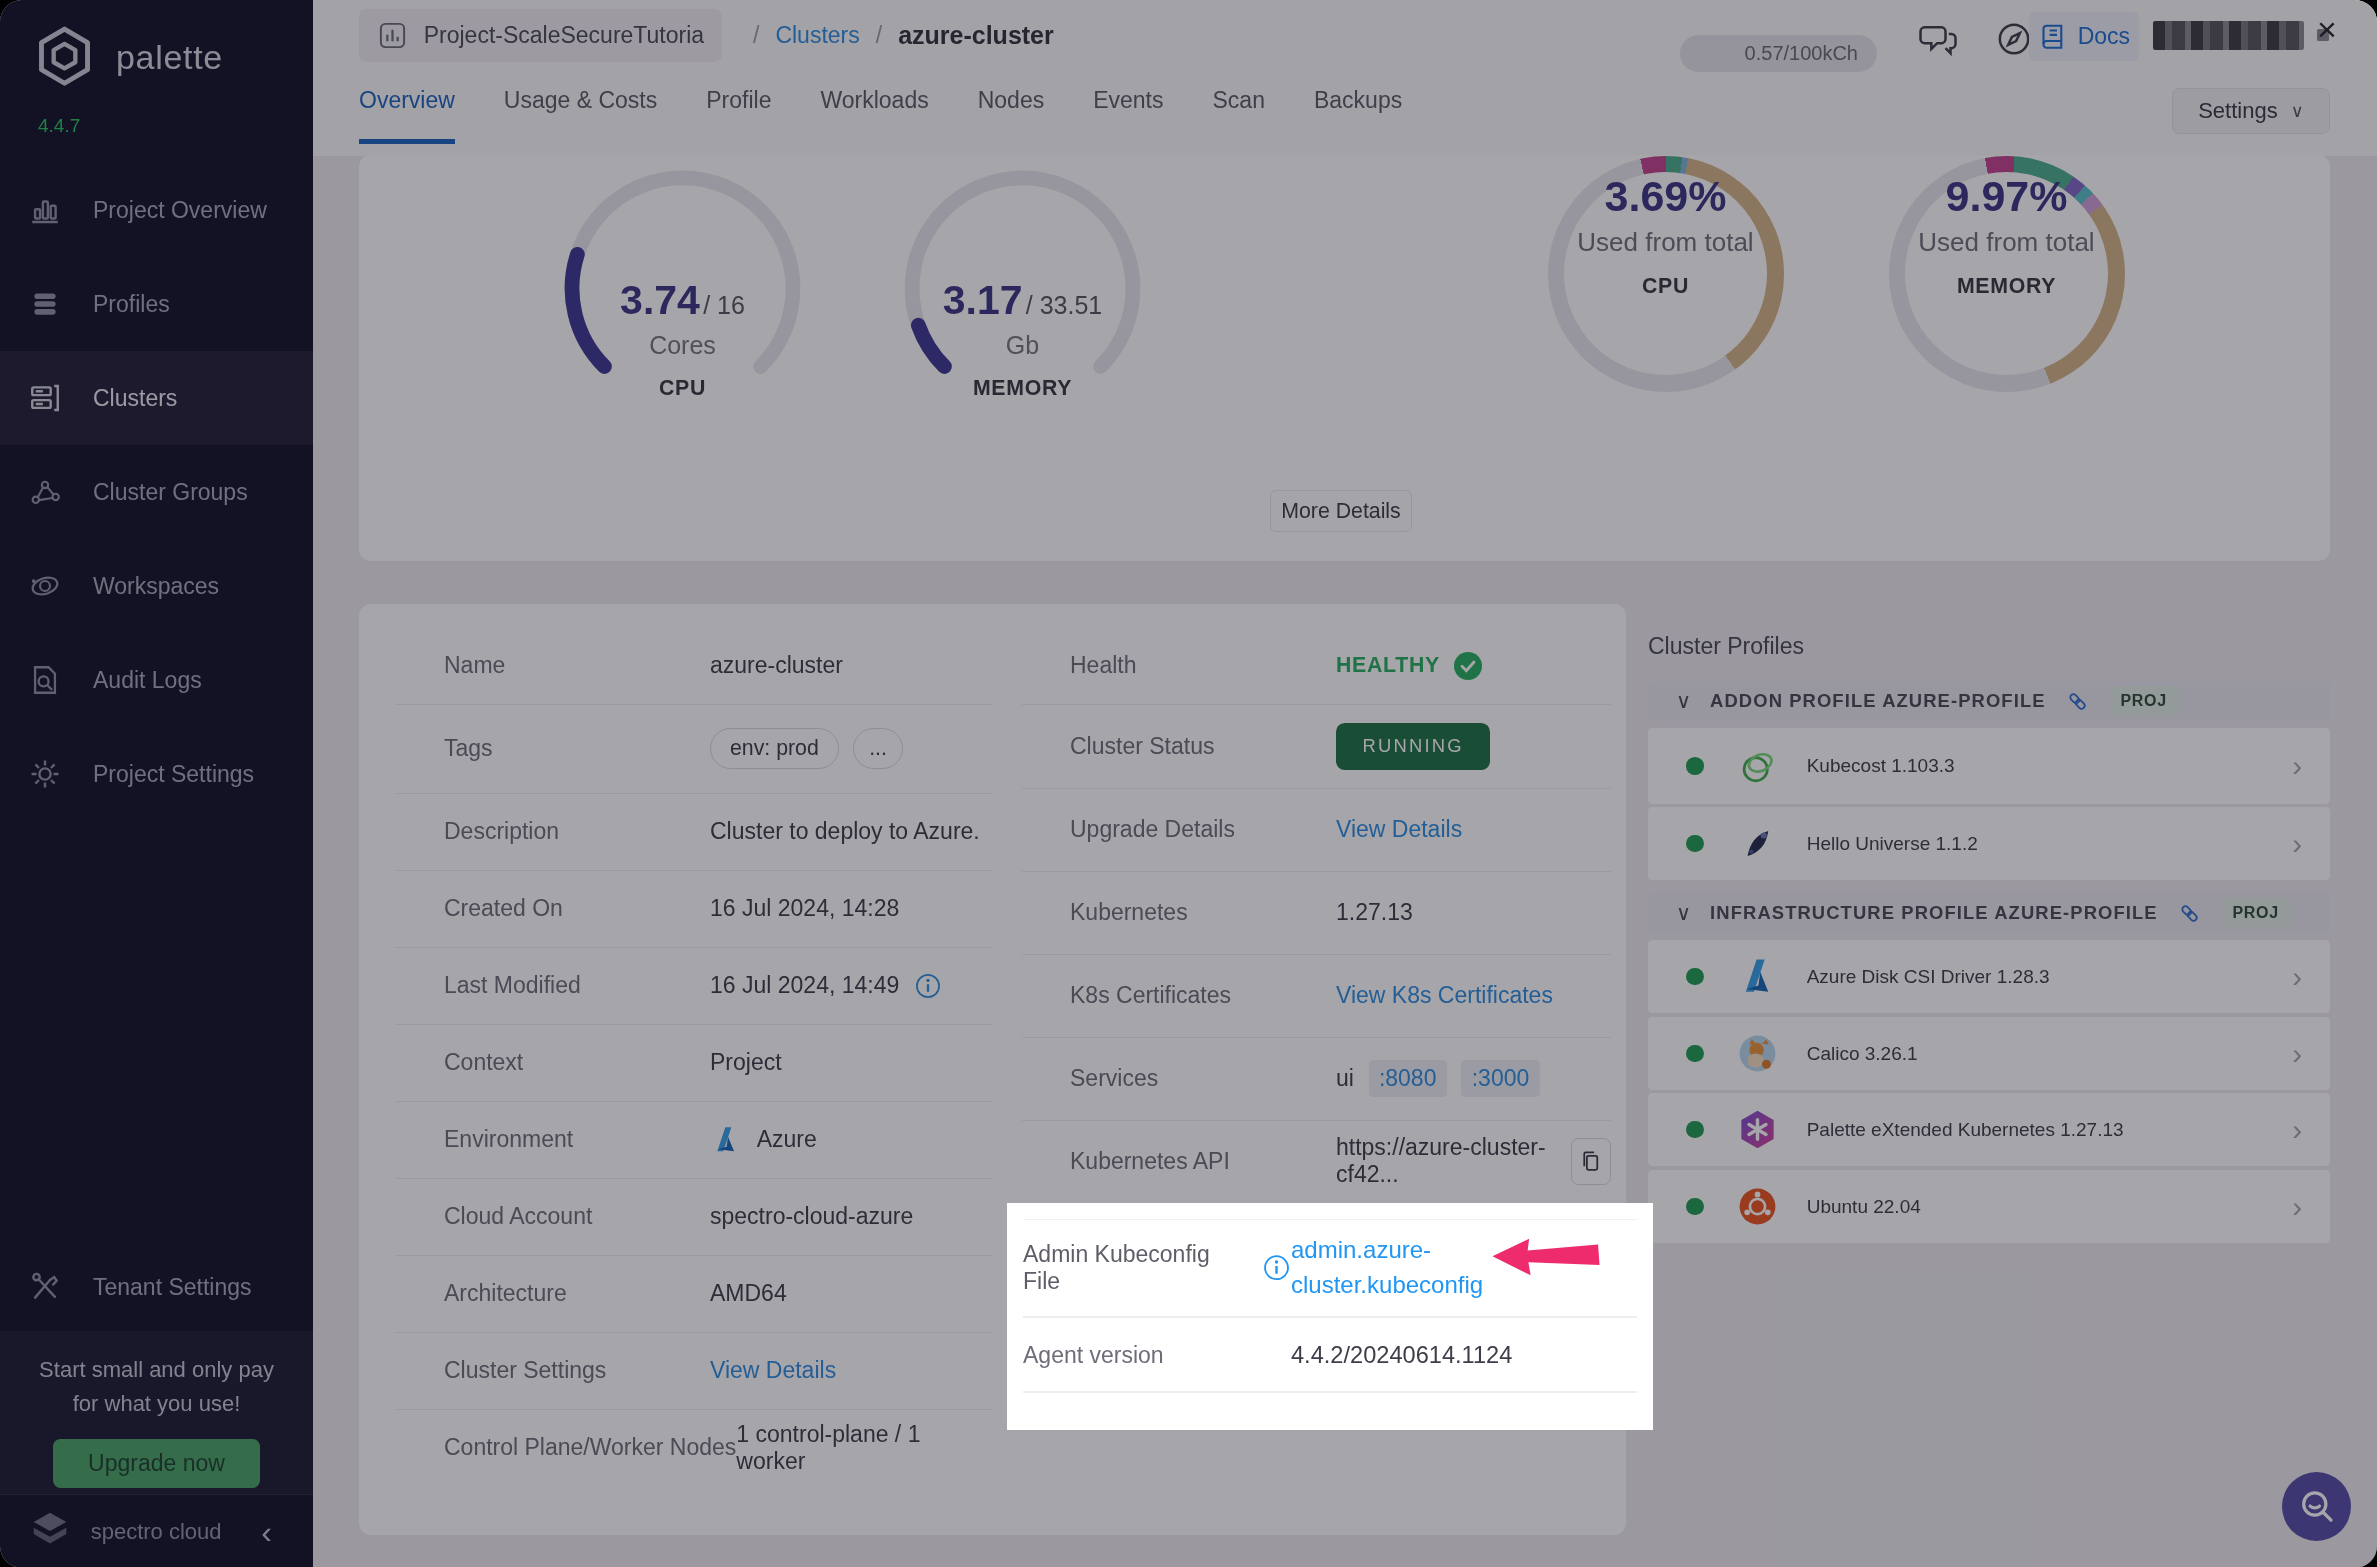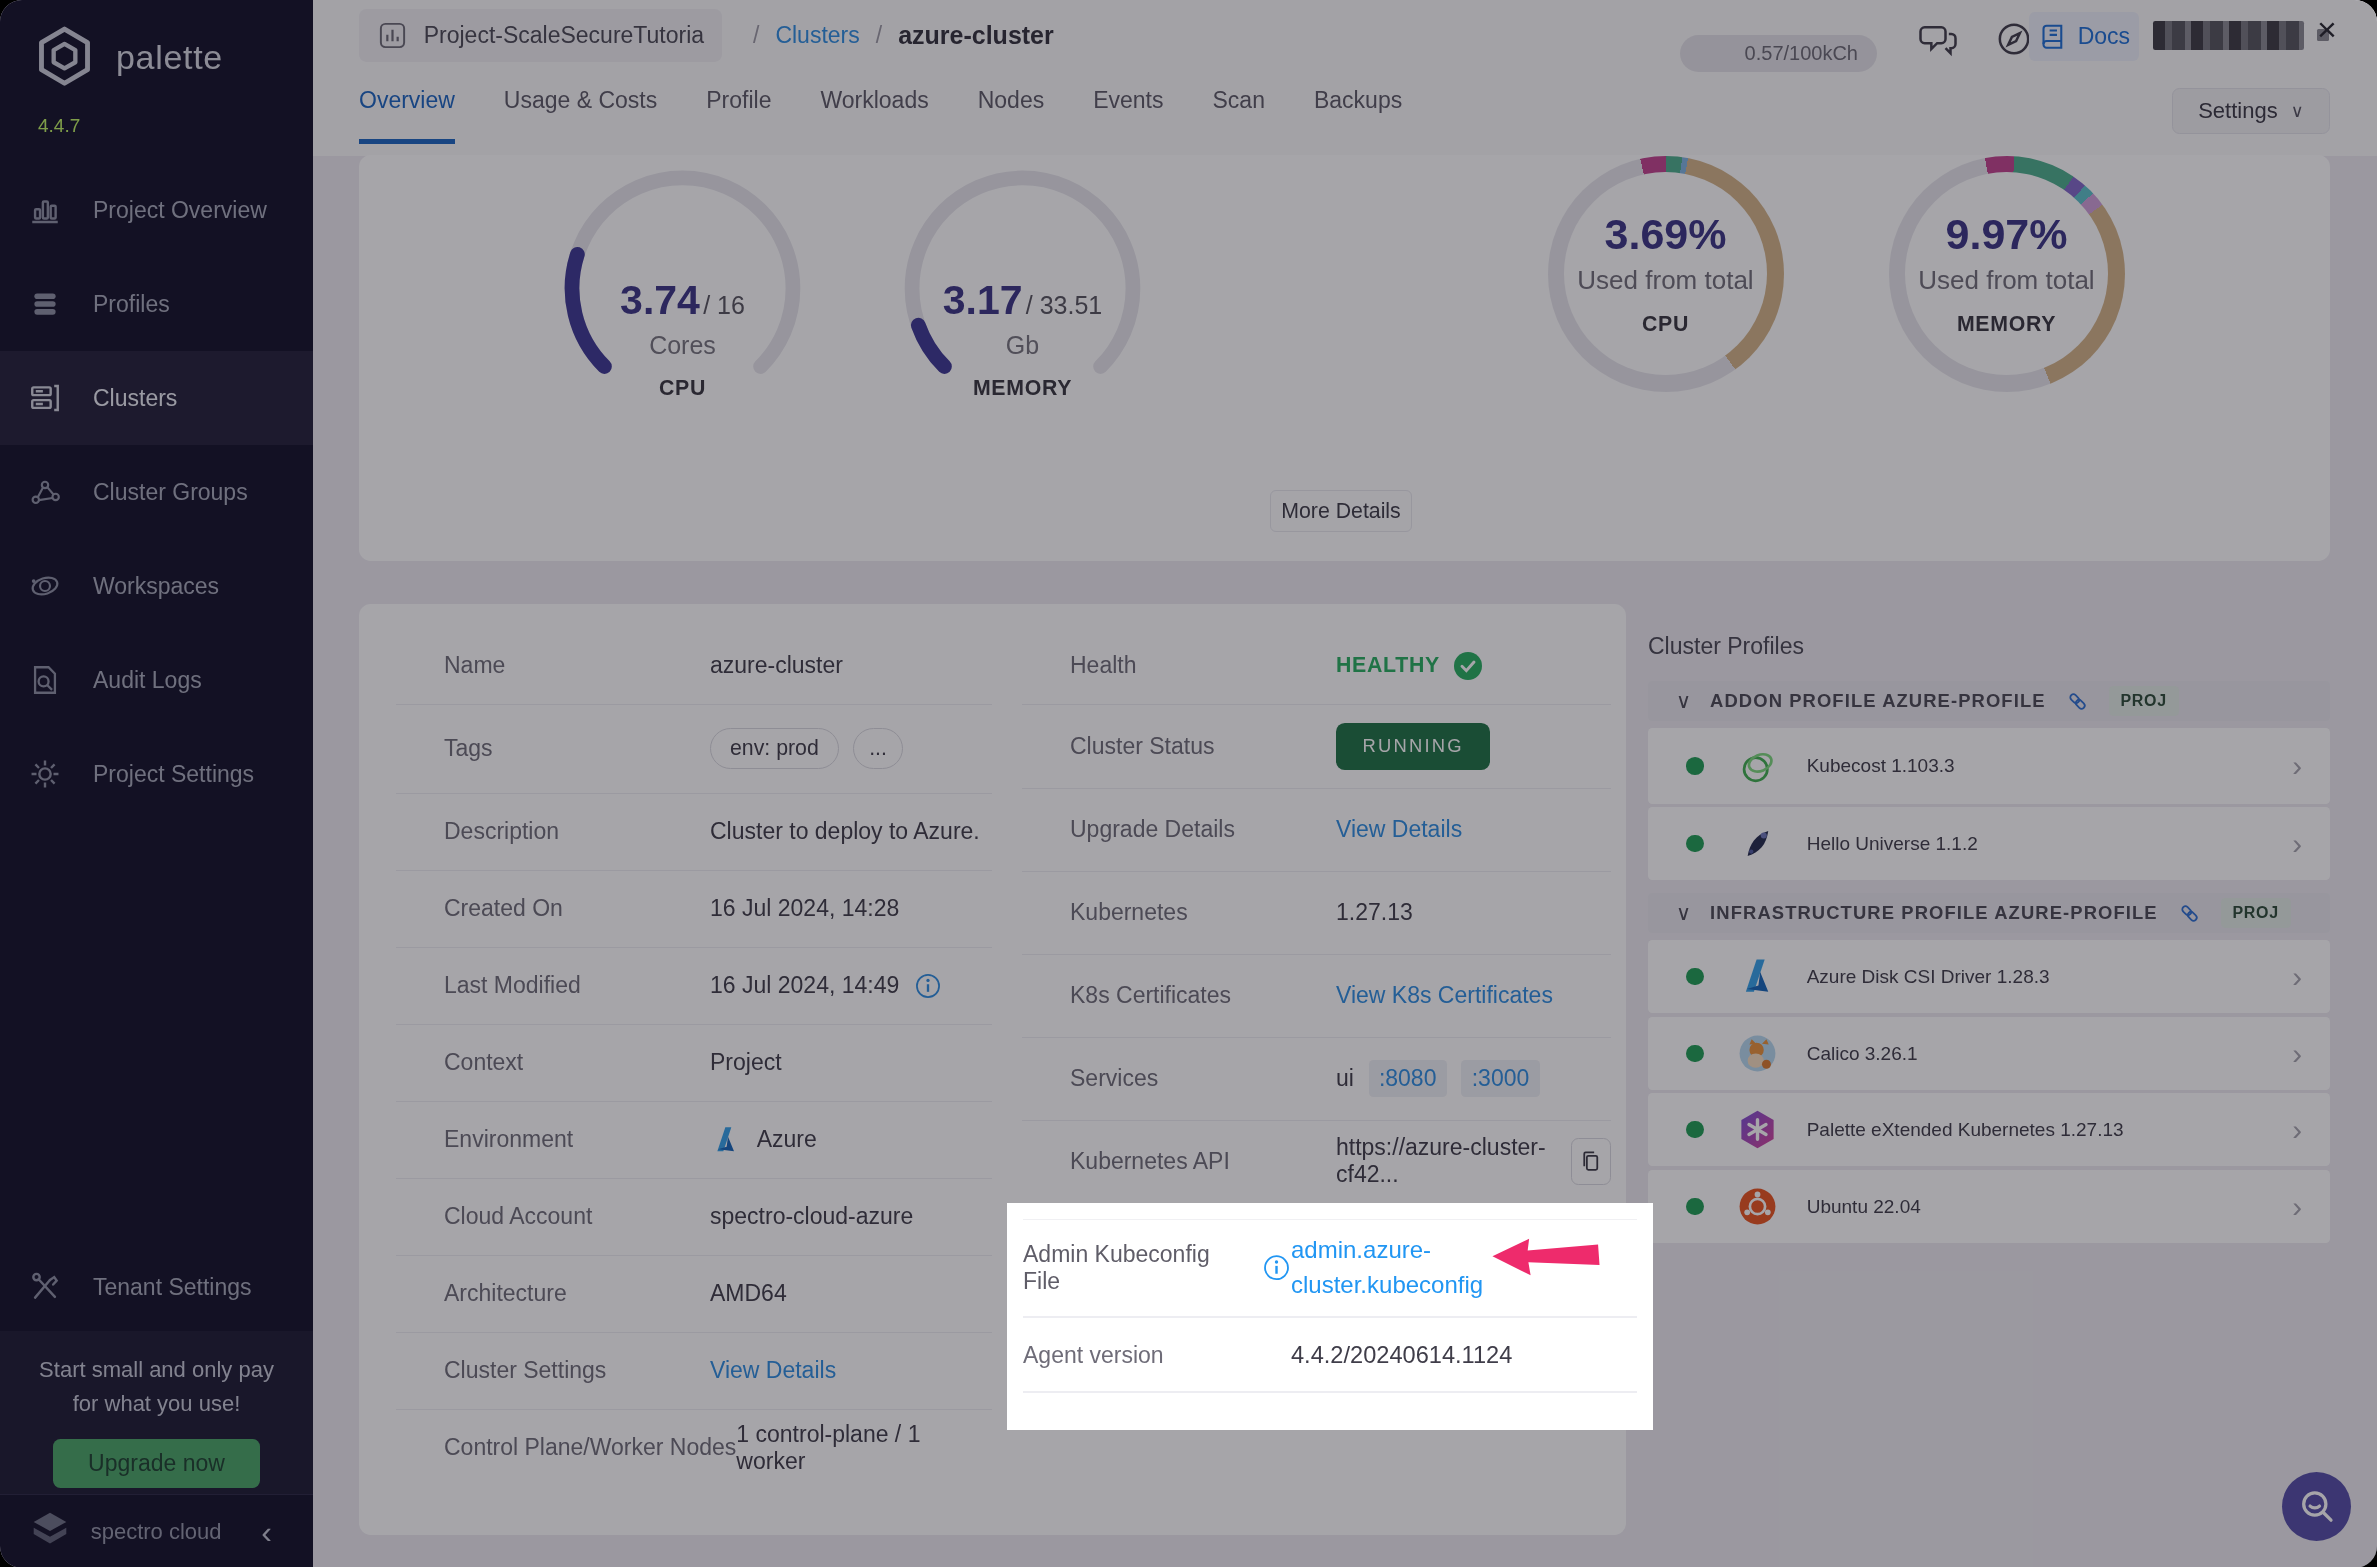--- a/index.html
+++ b/index.html
@@ -3,21 +3,21 @@
 <meta charset="utf-8">
 <style>
   html,body{margin:0;padding:0;background:#000;}
   body{font-family:"Liberation Sans",sans-serif;width:2377px;height:1568px;position:relative;}
   .app{position:absolute;inset:0;width:2377px;height:1568px;background:#edebf1;border-radius:22px;overflow:hidden;}
 
   
   .sidebar{position:absolute;left:0;top:0;width:313px;height:1568px;background:#131129;}
   .brand{position:absolute;left:32px;top:25px;display:flex;align-items:center;gap:19px;}
   .brand-name{color:#d6d7e0;font-size:34px;letter-spacing:0.7px;}
-  .version{position:absolute;left:38px;top:115px;color:#bef264;font-size:19px;}
+  .version{position:absolute;left:38px;top:115px;color:#22c55e;font-size:19px;}
   .nav{position:absolute;left:0;top:163px;width:313px;}
   .nav-item{height:94px;display:flex;align-items:center;gap:31px;padding-left:28px;color:#a7aaba;font-size:23px;cursor:pointer;}
   .nav-item.active{background:#232039;color:#eceef5;}
   .nav-item .ico{width:34px;height:34px;flex:0 0 34px;}
   .tenant{position:absolute;left:0;top:1240px;width:313px;}
   .promo{position:absolute;left:0;top:1331px;width:313px;height:163px;background:#1c1a33;text-align:center;color:#c6c8d6;font-size:22px;line-height:1.55;padding-top:22px;box-sizing:border-box;}
   .upgrade-btn{margin-top:17.7px;background:#4aa567;color:#1d4230;font-size:23px;padding:11px 35px;border-radius:7.4px;border:none;font-family:inherit;cursor:pointer;}
   .side-footer{position:absolute;left:0;top:1494px;width:313px;height:74px;border-top:0.7px solid #2a2845;display:flex;align-items:center;}
   .side-footer .sf-logo{margin-left:27px;width:46px;height:46px;}
   .side-footer .sf-name{margin-left:17.7px;color:#9496a8;font-size:22px;}
@@ -47,21 +47,21 @@
   .card-metrics{position:absolute;left:359px;top:155px;width:1971px;height:406px;background:#fff;border-radius:11.8px;}
   .gauge{position:absolute;width:243px;height:243px;}
   .gauge .gtxt{position:absolute;left:0;top:110px;width:243px;text-align:center;}
   .gval{font-size:41px;font-weight:bold;color:#3b3585;}
   .gtot{font-size:25px;color:#56545e;}
   .gunit{font-size:25px;color:#76747e;margin-top:7.4px;}
   .gcap{position:absolute;left:0;top:209px;width:243px;text-align:center;font-size:21.3px;font-weight:bold;color:#38363f;letter-spacing:0.7px;}
   .donut{position:absolute;width:236px;height:236px;border-radius:50%;}
   .donut-cpu{background:conic-gradient(#4cae8d 0 2.2%,#7fb3e0 2.2% 3%,#d4b488 3% 40%,#e7e6ec 40% 96.5%,#c2438f 96.5% 100%);}
   .donut-mem{background:conic-gradient(#c2438f 0 1%,#4cae8d 1% 9.5%,#8268c9 9.5% 11.5%,#5bc0c9 11.5% 13%,#cf9fd8 13% 15%,#d4b488 15% 44%,#e7e6ec 44% 97%,#c2438f 97% 100%);}
-  .donut .hole{position:absolute;left:16px;top:16px;width:203px;height:203px;border-radius:50%;background:#fff;display:flex;flex-direction:column;align-items:center;justify-content:center;}
+  .donut .hole{position:absolute;left:16px;top:16px;width:203px;height:203px;border-radius:50%;background:#fff;display:flex;flex-direction:column;align-items:center;}
   .dpct{font-size:43px;font-weight:bold;color:#3b3585;}
   .dsub{font-size:26px;color:#716f7a;margin-top:5.9px;}
   .dcap{font-size:21.3px;font-weight:bold;color:#38363f;letter-spacing:0.7px;margin-top:16px;}
   .more-details{position:absolute;left:911px;top:335px;width:140px;height:40px;background:#fdfdfe;border:0.7px solid #e8e8ee;border-radius:5.9px;color:#3e3c48;font-size:21.3px;display:flex;align-items:center;justify-content:center;cursor:pointer;}
 
   
   .card-details{position:absolute;left:359px;top:604px;width:1267px;height:931px;background:#fff;border-radius:11.8px;}
   .dcol{position:absolute;top:23.6px;}
   .dcol-left{left:37px;width:596px;}
   .dcol-mid{left:663px;width:589px;}

